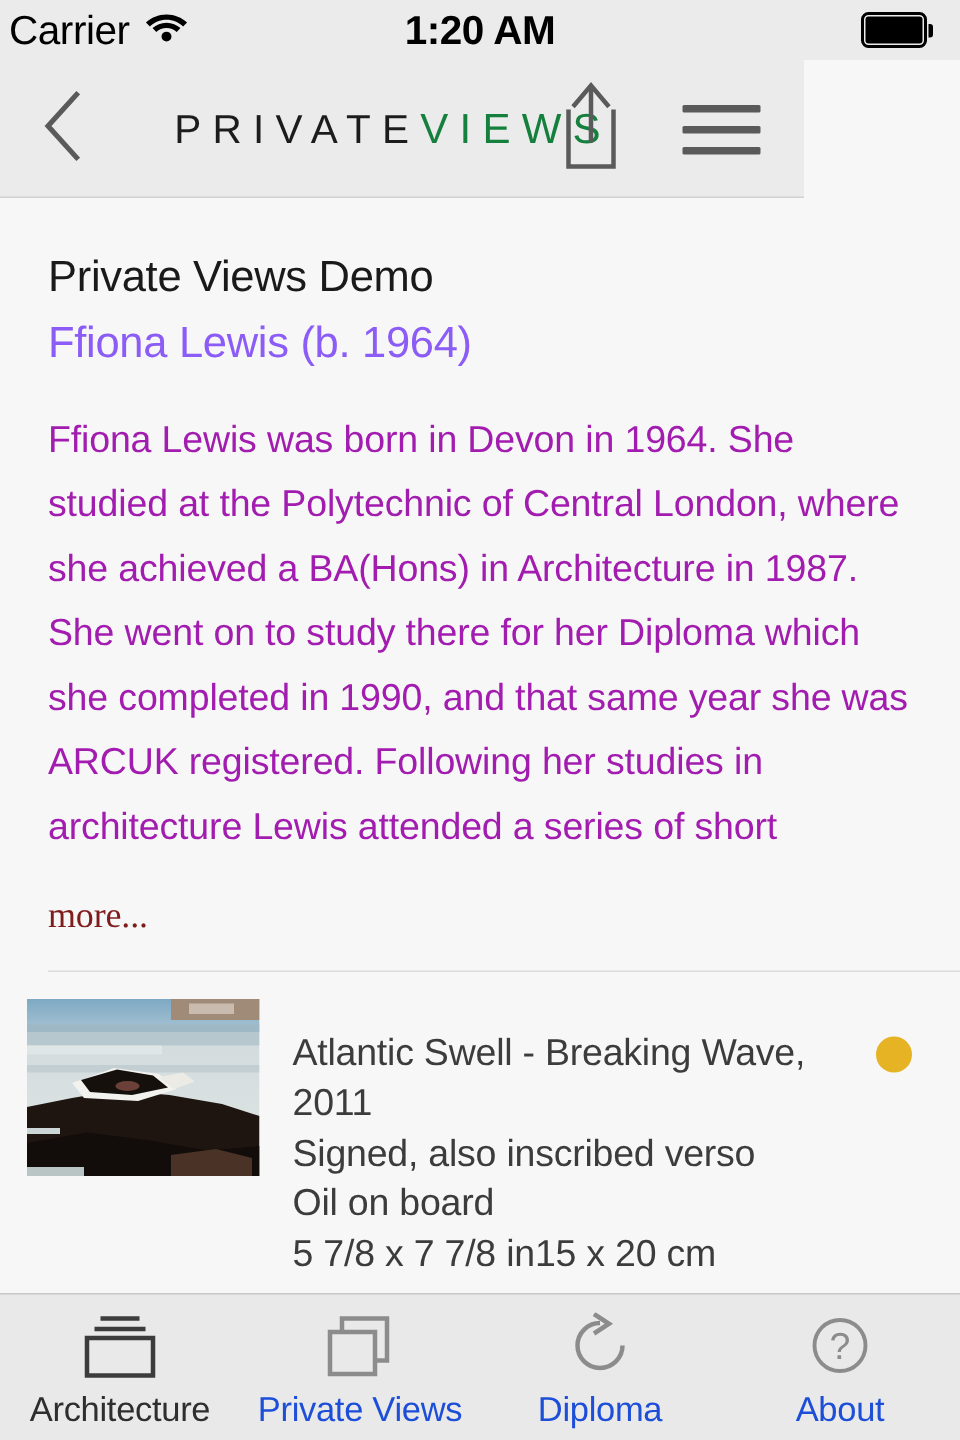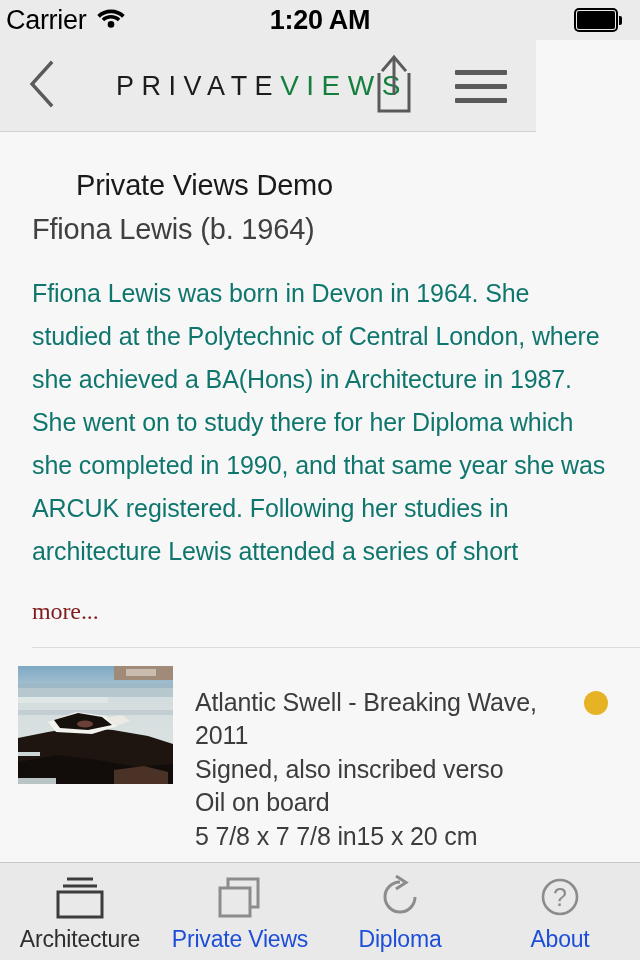--- a/index.html
+++ b/index.html
@@ -64,28 +64,28 @@
 
   
   .content {
     position:absolute; top:133px; left:0; width:640px; height:729px;
     background:#f7f7f7; overflow:hidden;
   }
   .pad { padding:0 32px; }
 
   .title {
     font-size:29px; color:#1a1a1a; letter-spacing:-0.2px;
-    padding-top:34px; line-height:1.25;margin-left:44px;
+    padding-top:34px; line-height:1.25;
   }
   .subtitle {
-    font-size:29px; color:#404040; letter-spacing:-0.2px;
+    font-size:29px; color:#8b5cf6; letter-spacing:-0.2px;
     padding-top:8px; line-height:1.25;
   }
   .bio {
-    font-size:25px; color:#0f766e; line-height:43px;
+    font-size:25px; color:#a21caf; line-height:43px;
     padding-top:24px; letter-spacing:-0.1px;
   }
   .more {
     font-size:24px; color:#7f1d1d; padding-top:25px; padding-bottom:22px;
     letter-spacing:-0.1px;
     font-family:Liberation Serif, serif;
   }
 
   .divider { height:1px; background:#dcdcdc; margin-left:32px; }
 

